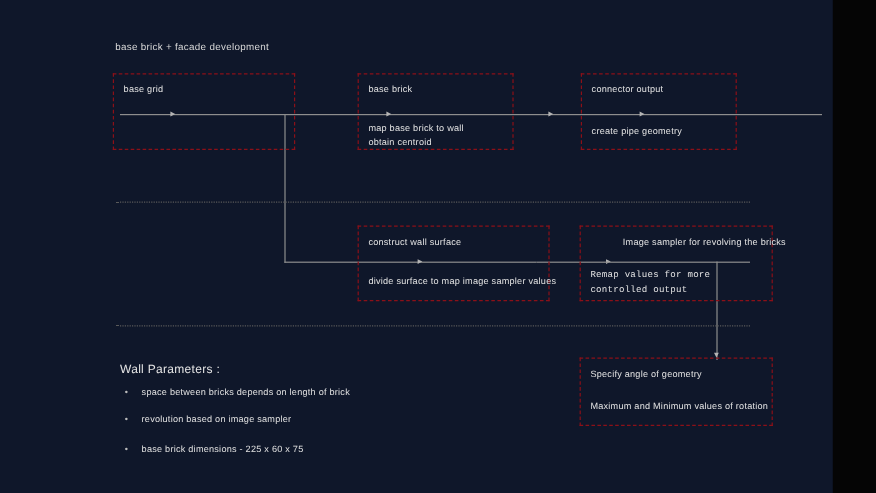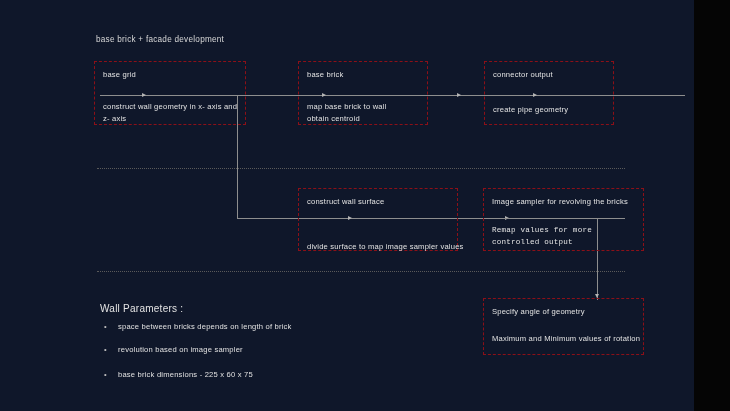--- a/index.html
+++ b/index.html
@@ -132,50 +132,46 @@
   <div class="hline" style="left:447px; top:218px; width:178px;"></div>
 
   <div class="vline" style="left:597px; top:218px; height:82px;"></div>
   <div class="arrow-down" style="left:594.5px; top:294px;"></div>
 
   <div class="separator" style="left:97px; top:168px; width:528px;"></div>
   <div class="separator" style="left:97px; top:271px; width:528px;"></div>
 
   <div class="node" style="left:94px; top:61px; width:152px; height:64px;padding-left:17px;">
     <div class="node-title" style="top:8px;">base grid</div>
-    <div class="node-body" style="top:39px;">
-      <span>construct wall geometry in x- axis and</span>
-      <span>z- axis</span>
-    </div>
   </div>
 
   <div class="node" style="left:298px; top:61px; width:130px; height:64px;">
     <div class="node-title" style="top:8px;">base brick</div>
     <div class="node-body" style="top:39px;">
       <span>map base brick to wall</span>
       <span>obtain centroid</span>
     </div>
   </div>
 
   <div class="node" style="left:484px; top:61px; width:130px; height:64px;">
     <div class="node-title" style="top:8px;">connector output</div>
     <div class="node-body" style="top:42px;">
       <span>create pipe geometry</span>
     </div>
   </div>
 
   <div class="node" style="left:298px; top:188px; width:160px; height:63px;">
     <div class="node-title" style="top:8px;">construct wall surface</div>
-    <div class="node-body" style="top:52px;">
+    <div class="node-body" style="top:40px;">
       <span>divide surface to map image sampler values</span>
     </div>
   </div>
 
   <div class="node" style="left:483px; top:188px; width:161px; height:63px;">
-    <div class="node-title" style="top:8px;">Image sampler for revolving the bricks</div>
+    <div class="node-title" style="top:8px;margin-left:27px;">Image sampler for revolving the bricks</div>
     <div class="node-body" style="top:36px;font-family:Liberation Mono, monospace;">
       <span>Remap values for more</span>
       <span>controlled output</span>
     </div>
   </div>
 
   <div class="node" style="left:483px; top:298px; width:161px; height:57px;">
     <div class="node-title" style="top:8px;">Specify angle of geometry</div>
     <div class="node-body" style="top:34px;">
       <span>Maximum and Minimum values of rotation</span>

